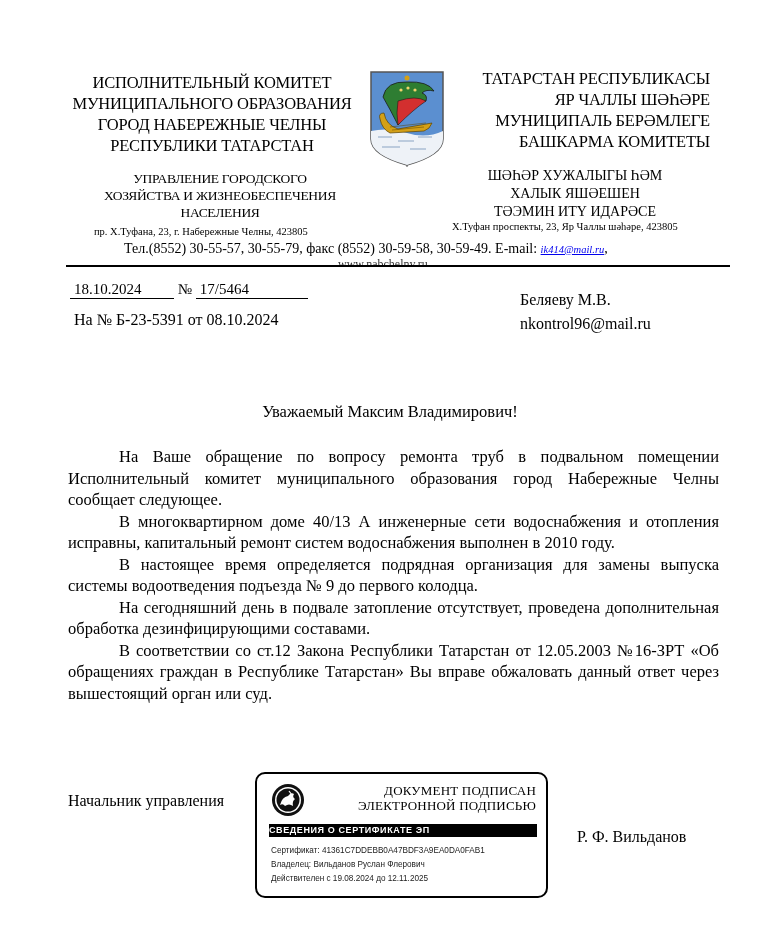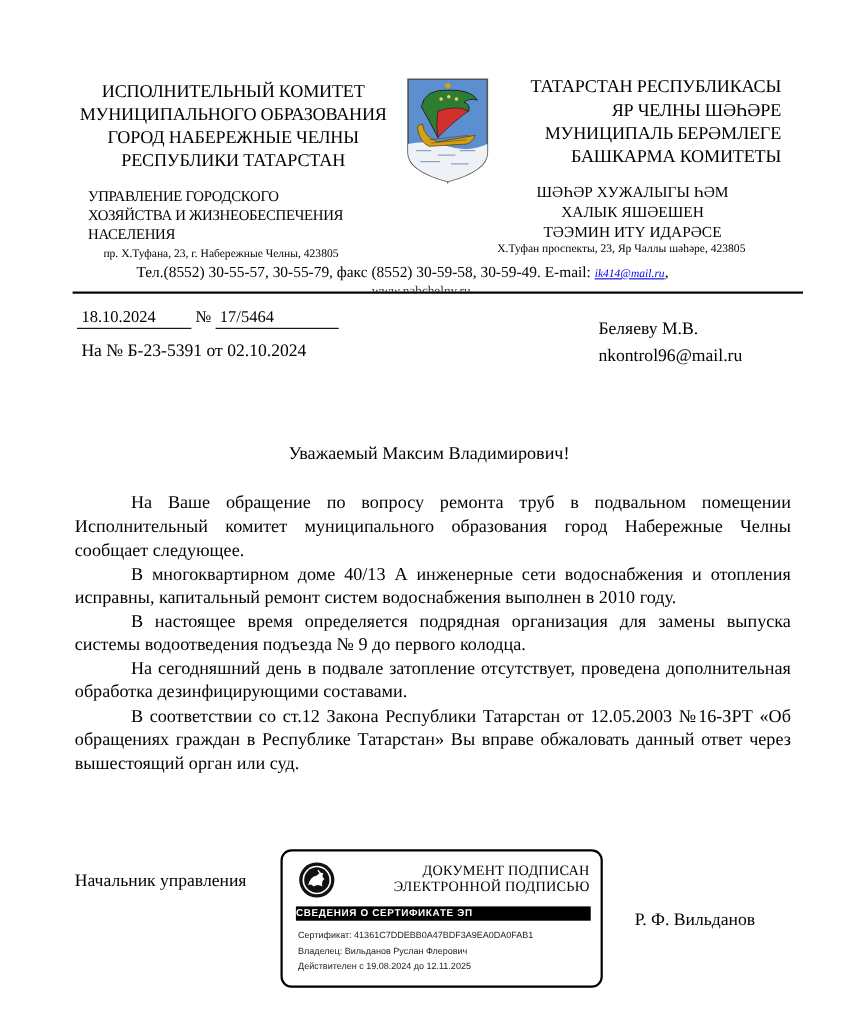--- a/index.html
+++ b/index.html
@@ -1,33 +1,33 @@
 <!DOCTYPE html>
 <html><head>
 <meta charset="utf-8">
 <style>
   html, body { margin: 0; padding: 0; background: #ffffff; }
   body { width: 780px; height: 930px; position: relative; overflow: hidden;
          font-family: "Liberation Serif", "DejaVu Serif", serif; color: #000; }
   .abs { position: absolute; }
   .hdr-ru { left: 62px; top: 72px; width: 300px; text-align: center; font-size: 16.5px; line-height: 21px; letter-spacing: -0.2px; }
   .hdr-tt { left: 455px; top: 68px; width: 255px; text-align: right; font-size: 16.5px; line-height: 21px; letter-spacing: -0.2px; }
-  .sub-ru { left: 80px; top: 170px; width: 280px; font-size: 13.5px; line-height: 17px; letter-spacing: -0.3px; }
+  .sub-ru { left: 80px; top: 170px; width: 280px; text-align: center; font-size: 13.5px; line-height: 17px; letter-spacing: -0.3px; }
   .sub-tt { left: 440px; top: 167px; width: 270px; text-align: center; font-size: 14px; line-height: 18px; }
   .addr-ru { left: 94px; top: 226px; font-size: 10.5px; }
   .addr-tt { left: 452px; top: 221px; font-size: 10.5px; }
   .contacts { left: 124px; top: 241px; font-size: 14px; white-space: nowrap; }
   .contacts a { color: #0000ee; text-decoration: underline; font-size: 10.5px; font-style: italic; }
   .website { left: 338px; top: 257px; font-size: 12px; height: 8px; overflow: hidden; color: #333; }
   .rule { left: 66px; top: 265px; width: 664px; height: 2px; background: #000; }
   .emblem { left: 368px; top: 69px; width: 78px; height: 98px; }
   .regline { left: 70px; top: 281px; font-size: 15px; white-space: nowrap; }
   .regline .u { display: inline-block; border-bottom: 1px solid #000; padding: 0 4px; }
   .ref { left: 74px; top: 311px; font-size: 16px; }
-  .addressee { left: 520px; top: 288px; font-size: 16px; line-height: 24px; margin-left: 24px; }
+  .addressee { left: 520px; top: 288px; font-size: 16px; line-height: 24px; }
   .greeting { left: 0; width: 780px; top: 402px; text-align: center; font-size: 16.5px; }
   .body { left: 68px; top: 446px; width: 651px; font-size: 16.5px; line-height: 21.5px; text-align: justify; }
   .body p { margin: 0; text-indent: 51px; }
   .sig-title { left: 68px; top: 792px; font-size: 16px; }
   .sig-name { left: 577px; top: 792px; font-size: 16px; margin-top: 36px; }
   .esig { left: 255px; top: 772px; width: 293px; height: 126px; border: 2px solid #000; border-radius: 10px; box-sizing: border-box;
           font-family: "Liberation Sans", "DejaVu Sans", sans-serif; }
   .esig-logo { position: absolute; left: 14px; top: 9px; width: 34px; height: 34px; }
   .esig-head { position: absolute; left: 64px; top: 9px; width: 215px; text-align: right; font-family: "Liberation Serif", serif; font-size: 13px; line-height: 15px; letter-spacing: 0.2px; }
   .esig-bar { position: absolute; left: 12px; top: 50px; width: 268px; height: 13px; background: #000; color: #fff; text-align: left; font-size: 9px; line-height: 13px; font-weight: bold; letter-spacing: 0.6px; }
@@ -55,21 +55,21 @@
       <circle cx="40" cy="19" r="1.6" fill="#f2d36b"></circle>
       <circle cx="47" cy="21" r="1.6" fill="#f2d36b"></circle>
     <path d="M12 50 Q10 44 16 44 Q18 56 30 60 L64 54 Q62 60 56 62 L22 64 Q14 60 12 50 Z" fill="#d4a017" stroke="#5a4200" stroke-width="0.7"></path>
     <path d="M22 58 l36 -4 M24 61 l32 -3" stroke="#5a4200" stroke-width="0.5"></path>
     <path d="M39 96 v2" stroke="#555" stroke-width="1"></path>
   </svg>
 </div>
 
 <div class="abs hdr-tt">
   <div>ТАТАРСТАН РЕСПУБЛИКАСЫ</div>
-  <div>ЯР ЧЕЛНЫ ШӘҺӘРЕ</div>
+  <div>ЯР ЧАЛЛЫ ШӘҺӘРЕ</div>
   <div>МУНИЦИПАЛЬ БЕРӘМЛЕГЕ</div>
   <div>БАШКАРМА КОМИТЕТЫ</div>
 </div>
 
 <div class="abs sub-ru">
   <div>УПРАВЛЕНИЕ ГОРОДСКОГО</div>
   <div>ХОЗЯЙСТВА И ЖИЗНЕОБЕСПЕЧЕНИЯ</div>
   <div>НАСЕЛЕНИЯ</div>
 </div>
 <div class="abs sub-tt">
@@ -85,21 +85,21 @@
   <span>Тел.(8552) 30-55-57, 30-55-79, факс (8552) 30-59-58, 30-59-49. E-mail: </span><a>ik414@mail.ru</a><span>,</span>
 </div>
 <div class="abs website">www.nabchelny.ru</div>
 <div class="abs rule"></div>
 
 <div class="abs regline">
   <span class="u" style="width:96px">18.10.2024</span>
   <span>№</span>
   <span class="u" style="width:104px">17/5464</span>
 </div>
-<div class="abs ref">На № Б-23-5391 от 02.10.2024</div>
+<div class="abs ref">На № Б-23-5391 от 08.10.2024</div>
 
 <div class="abs addressee">
   <div>Беляеву М.В.</div>
   <div>nkontrol96@mail.ru</div>
 </div>
 
 <div class="abs greeting">Уважаемый Максим Владимирович!</div>
 <div class="abs body">
   <p>На Ваше обращение по вопросу ремонта труб в подвальном помещении Исполнительный комитет муниципального образования город Набережные Челны сообщает следующее.</p>
   <p>В многоквартирном доме 40/13 А инженерные сети водоснабжения и отопления исправны, капитальный ремонт систем водоснабжения выполнен в 2010 году.</p>

